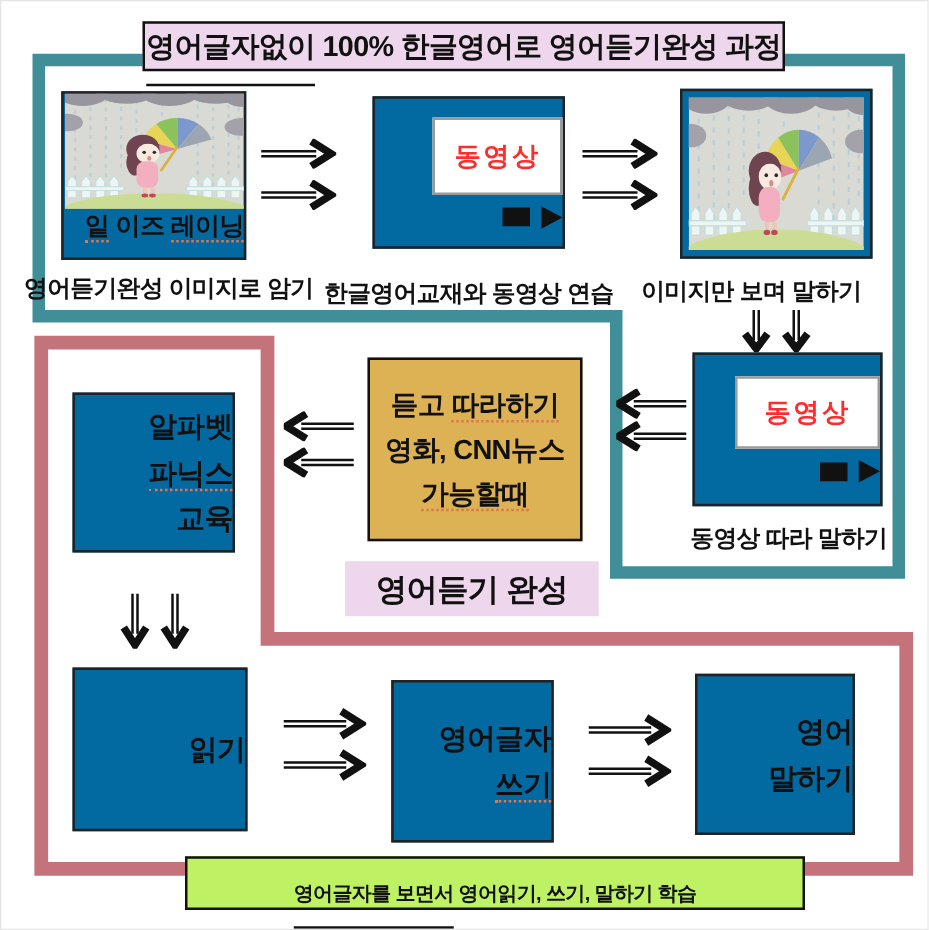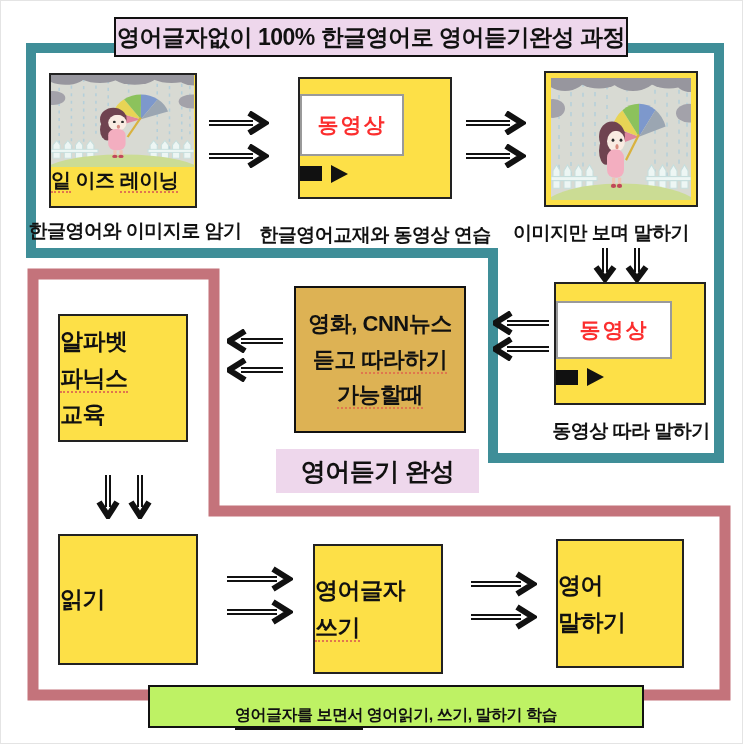--- a/index.html
+++ b/index.html
@@ -5,34 +5,34 @@
   html,body{margin:0;padding:0;background:#fff;}
   .canvas{
     position:relative;width:741px;height:742px;margin:0;
     background:#fff;border:1px solid #e4e4e4;overflow:hidden;
     font-family:"Liberation Sans","DejaVu Sans",sans-serif;
     font-weight:bold;color:#111;
   }
   .frames{position:absolute;left:0;top:0;z-index:0;}
   .abs{position:absolute;box-sizing:border-box;}
   .outline-box{
-    border:2.5px solid #222;background:#fde047;display:flex;
-    flex-direction:column;align-items:flex-start;justify-content:center;
+    border:2.5px solid #222;background:#0369a1;display:flex;
+    flex-direction:column;align-items:flex-end;justify-content:center;
     text-align:center;z-index:2;
   }
   .title-box{
     background:#eed7ec;border:2.5px solid #111;display:flex;
     align-items:center;justify-content:center;font-size:23px;
     letter-spacing:-0.5px;z-index:3;white-space:nowrap;
   }
   .label{
     text-align:center;font-size:19px;letter-spacing:-0.5px;z-index:2;
     white-space:nowrap;
   }
-  .ul{border-bottom:2.5px solid #111;padding-bottom:5px;}
+  .ul{border-bottom:2.5px solid #111;padding-bottom:17px;}
   .sq{border-bottom:2px dotted #e0764e;}
   .screen{
     border:2px solid #9a9a9a;background:#fff;display:flex;
     align-items:center;justify-content:center;
     color:#fb2e2e;font-size:21px;letter-spacing:2px;
   }
   .controls{display:flex;align-items:center;gap:9px;margin-top:9px;}
   .stop-sq{width:22px;height:15px;background:#111;}
   .play-tri{width:0;height:0;border-top:9px solid transparent;
     border-bottom:9px solid transparent;border-left:17px solid #111;}
@@ -125,21 +125,21 @@
       <ellipse cx="66" cy="58.5" rx="1.6" ry="2.2" fill="#d98d80"></ellipse>
       <rect x="56" y="61" width="17" height="24" rx="7" fill="#f3aec0"></rect>
       <line x1="88" y1="48" x2="75" y2="70" stroke="#d9b23f" stroke-width="2.2"></line>
       <rect x="61" y="85" width="3.2" height="6" fill="#eec6b4"></rect>
       <rect x="67" y="85" width="3.2" height="6" fill="#eec6b4"></rect>
       <ellipse cx="62.5" cy="92" rx="2.6" ry="1.8" fill="#c0485a"></ellipse>
       <ellipse cx="68.5" cy="92" rx="2.6" ry="1.8" fill="#c0485a"></ellipse>
     </svg>
     <div class="caption"><span class="sq">잍</span><span> 이즈 </span><span class="sq">레이닝</span></div>
   </div>
-  <div class="abs label" style="left:16px;top:217px;width:236px;">한글영어와 이미지로 암기</div>
+  <div class="abs label" style="left:16px;top:217px;width:236px;">영어듣기완성 이미지로 암기</div>
 
   <div class="arrow" style="left:206px;top:110px;">
     <svg width="62" height="24" viewBox="0 0 62 24">
         <line x1="2" y1="10" x2="46" y2="10"></line>
         <line x1="2" y1="14" x2="46" y2="14"></line>
         <path class="head" d="M42 2 L58 12 L42 22"></path>
       </svg>
   </div>
   <div class="arrow" style="left:206px;top:143px;">
     <svg width="62" height="24" viewBox="0 0 62 24">
@@ -271,22 +271,22 @@
   </div>
   <div class="arrow" style="left:492px;top:336px;">
     <svg width="58" height="24" viewBox="0 0 58 24">
         <line x1="14" y1="10" x2="56" y2="10"></line>
         <line x1="14" y1="14" x2="56" y2="14"></line>
         <path class="head" d="M18 2 L2 12 L18 22"></path>
       </svg>
   </div>
 
   <div class="abs gold-box" style="left:293px;top:285px;width:172px;height:147px;">
+    <div><span>듣고 </span><span class="sq">따라하기</span></div>
     <div>영화, CNN뉴스</div>
-    <div><span>듣고 </span><span class="sq">따라하기</span></div>
     <div><span class="sq">가능할때</span></div>
   </div>
 
   <div class="arrow" style="left:226px;top:328px;">
     <svg width="58" height="24" viewBox="0 0 58 24">
         <line x1="14" y1="10" x2="56" y2="10"></line>
         <line x1="14" y1="14" x2="56" y2="14"></line>
         <path class="head" d="M18 2 L2 12 L18 22"></path>
       </svg>
   </div>

